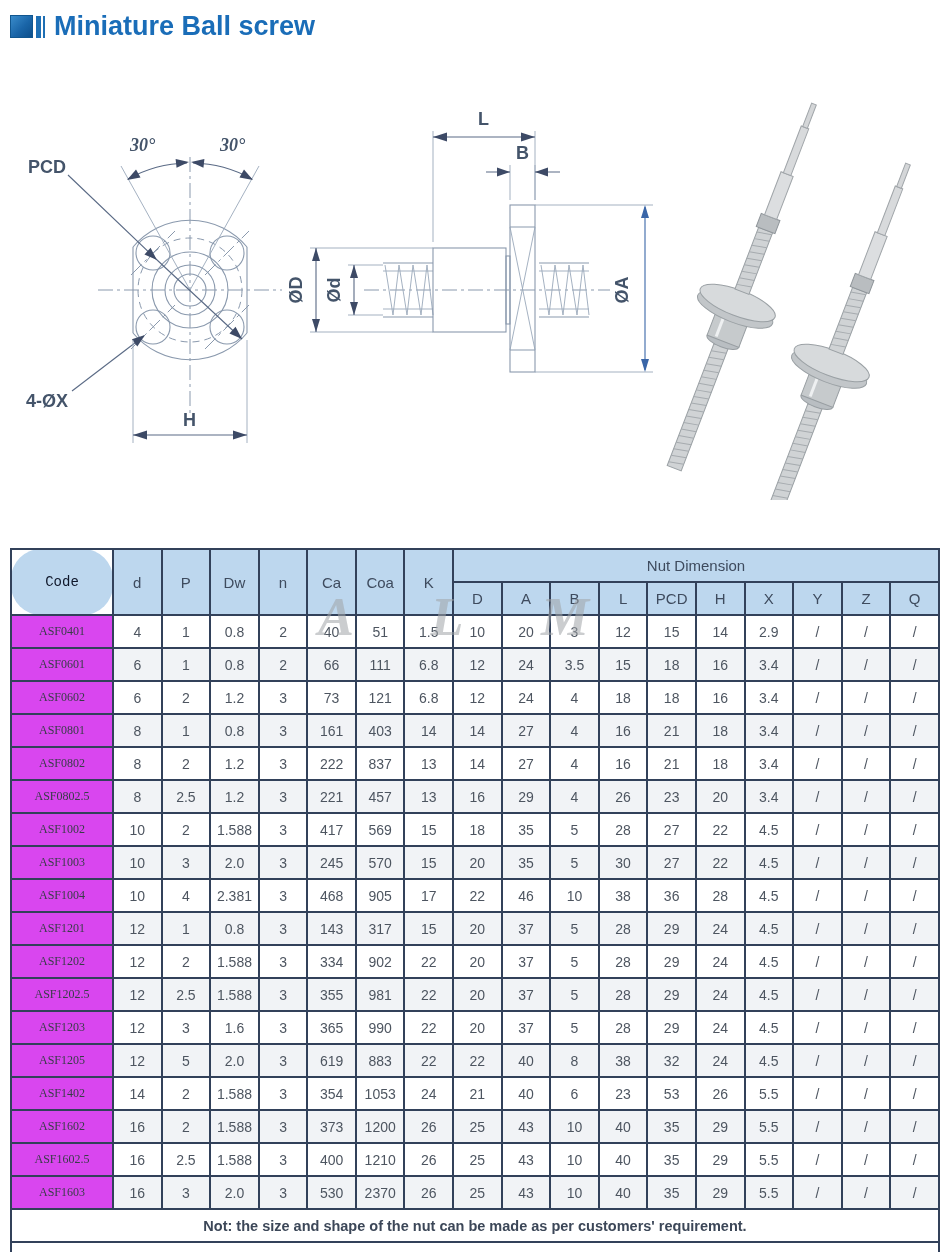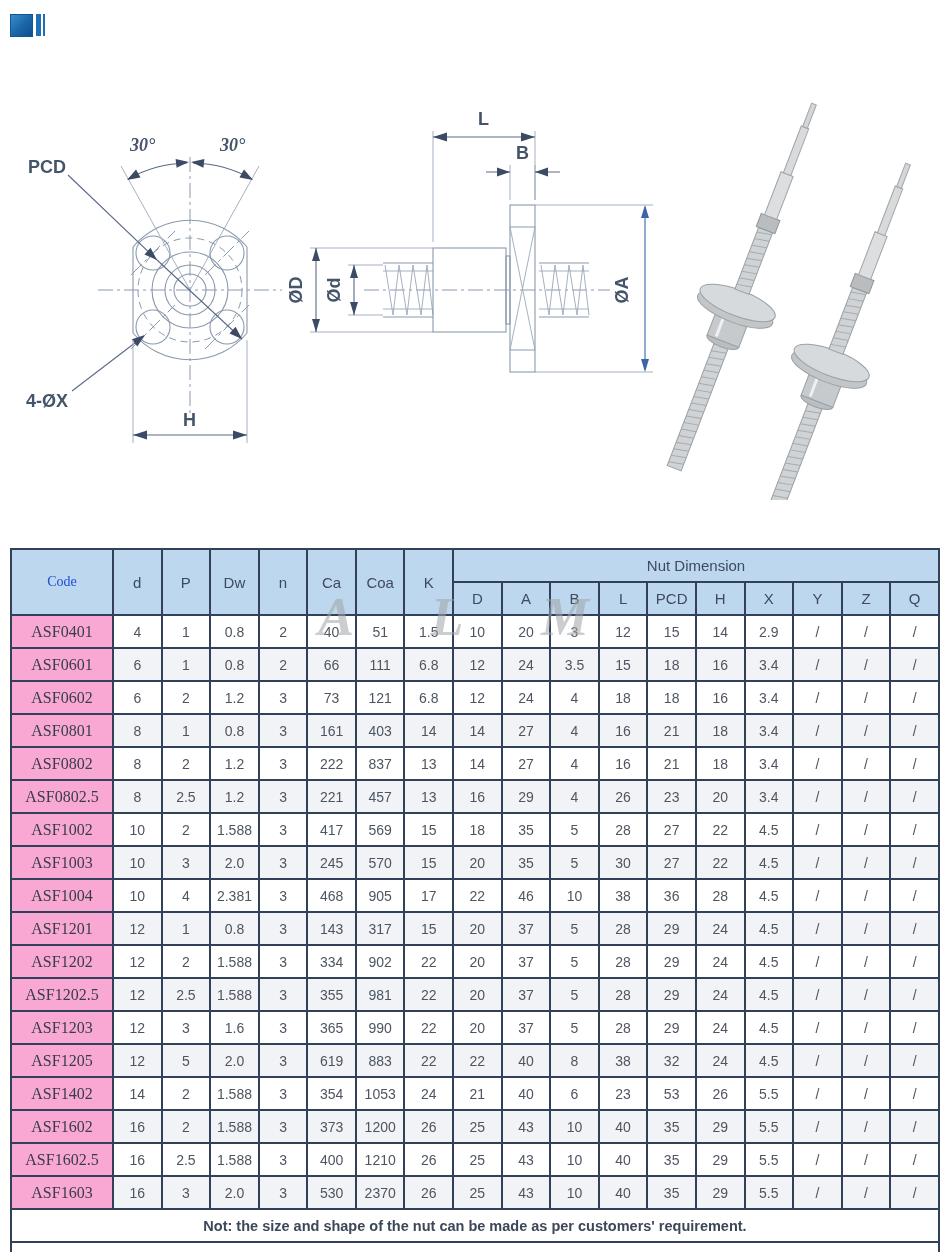--- a/index.html
+++ b/index.html
@@ -35,38 +35,39 @@
     font-size:54px;color:rgba(160,164,168,0.55);word-spacing:58px;letter-spacing:4px;
   }
   
   table.spec{
     position:absolute;top:548px;left:10px;width:930px;z-index:1;
     border-collapse:collapse;table-layout:fixed;
     font-size:14px;color:#4d5560;
   }
   table.spec th,table.spec td{border:2px solid #32415a;text-align:center;vertical-align:middle;padding:0;overflow:hidden;}
   table.spec thead th{background:#bdd7ee;font-weight:normal;color:#3e4b5e;font-size:15px;height:31px;}
-  table.spec thead th.code-h{font-family:Liberation Serif, serif;font-size:14px;color:#1d4ed8;}
+  table.spec thead th.code-h{font-family:Liberation Mono, monospace;font-size:14px;color:#0f172a;border-radius:30px;}
   table.spec tbody tr{height:33px;}
-  table.spec td.code{background:#f9a8d4;font-family:"Liberation Serif",serif;font-size:16px;color:#373d47;}
+  table.spec td.code{background:#d946ef;font-family:"Liberation Serif",serif;font-size:12px;color:#373d47;}
   table.spec tr.odd td.val{background:#f1f3f6;}
   table.spec tr.even td.val{background:#ffffff;}
   table.spec tr.note-row td{height:30px;background:#ffffff;font-size:14.5px;color:#3c4758;font-weight:bold;}
   table.spec tr.partial-row td{height:18px;background:#ffffff;border-bottom:none;}
   col.c-code{width:102px;}
 </style>
 </head>
 <body>
 
 <div class="page-header">
   <div class="hdr-icon">
     <div class="hdr-sq"></div>
       <div class="hdr-bar1"></div>
       <div class="hdr-bar2"></div>
   </div>
+  <h1 class="page-title">Miniature Ball screw</h1>
 </div>
 
 <svg id="fig-front" class="fig" width="300" height="385" viewBox="0 0 300 385">
 
   <path class="dwg-dd" d="M90,195 H274"></path>
   <path class="dwg-dd" d="M182,62 V318"></path>
 
   <path class="dwg-line" d="M125,152 V238 M239,152 V238"></path>
   <path class="dwg-line" d="M125,152 A74,74 0 0 1 239,152"></path>
   <path class="dwg-line" d="M125,238 A74,74 0 0 0 239,238"></path>

